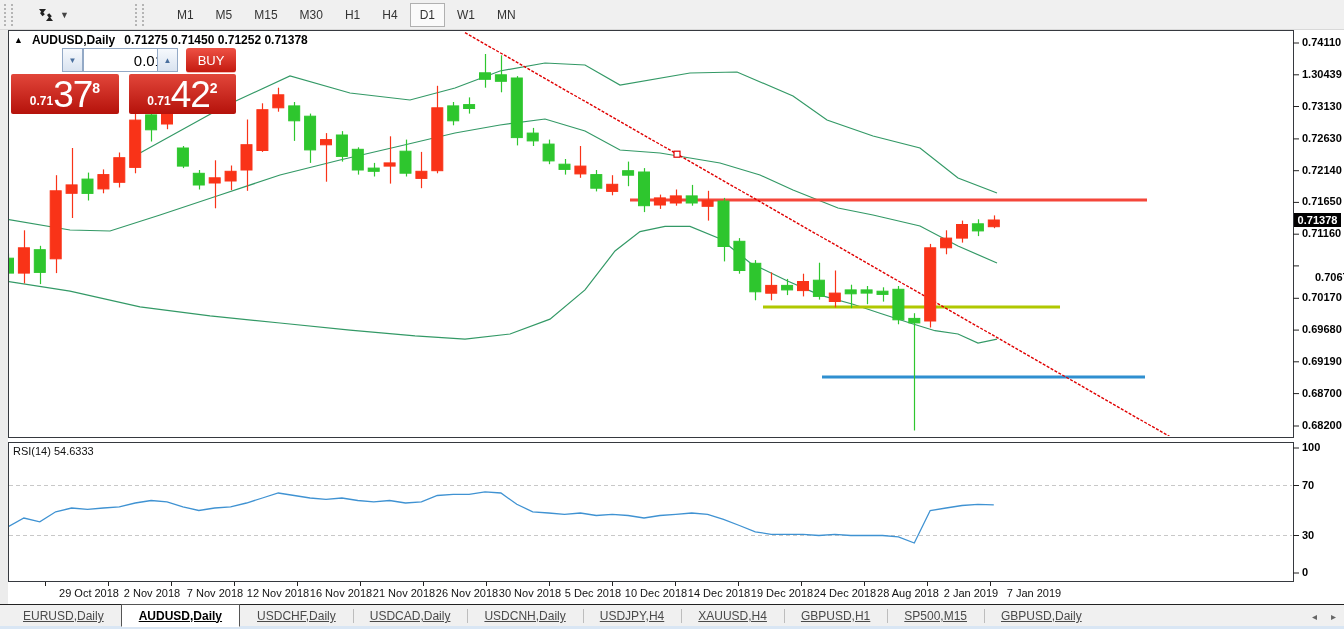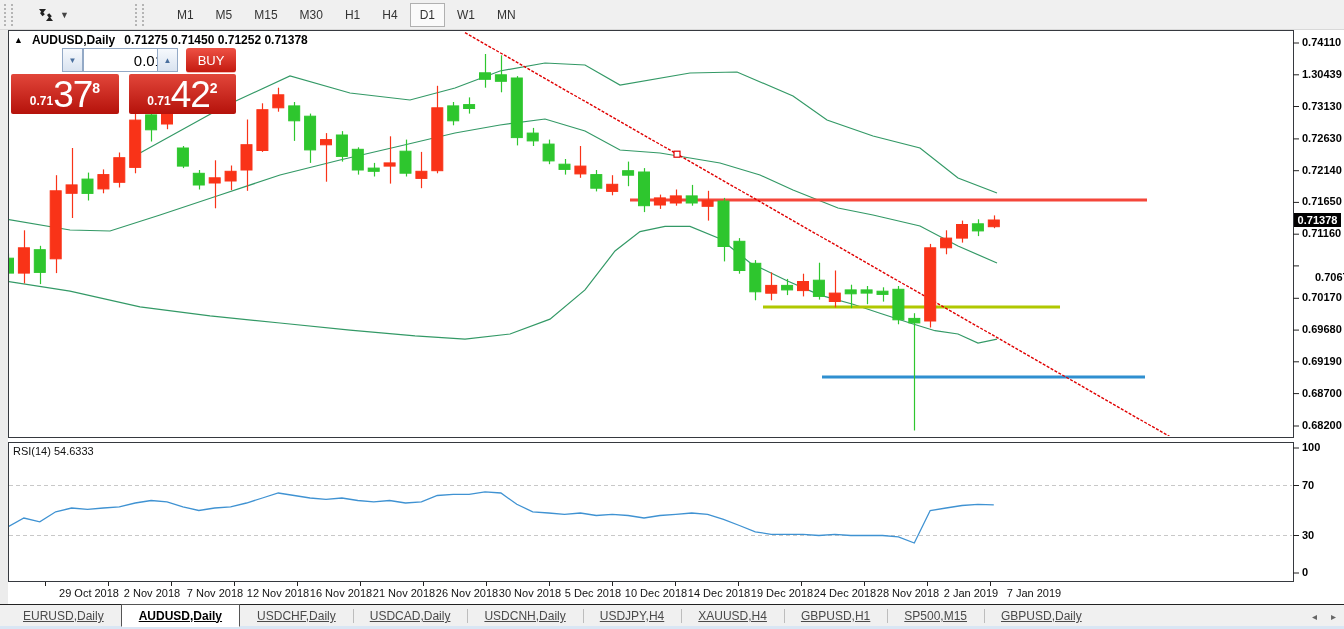--- a/index.html
+++ b/index.html
@@ -354,21 +354,21 @@
     <div class="date-label" style="left: 234px;">12 Nov 2018</div>
     <div class="date-label" style="left: 297px;">16 Nov 2018</div>
     <div class="date-label" style="left: 360px;">21 Nov 2018</div>
     <div class="date-label" style="left: 423px;">26 Nov 2018</div>
     <div class="date-label" style="left: 486px;">30 Nov 2018</div>
     <div class="date-label" style="left: 549px;">5 Dec 2018</div>
     <div class="date-label" style="left: 612px;">10 Dec 2018</div>
     <div class="date-label" style="left: 675px;">14 Dec 2018</div>
     <div class="date-label" style="left: 738px;">19 Dec 2018</div>
     <div class="date-label" style="left: 801px;">24 Dec 2018</div>
-    <div class="date-label" style="left: 864px;">28 Nov 2018</div>
+    <div class="date-label" style="left: 864px;">28 Aug 2018</div>
     <div class="date-label" style="left: 927px;">2 Jan 2019</div>
     <div class="date-label" style="left: 990px;">7 Jan 2019</div>
   </div>
 
 <div class="tabbar" id="tabbar">
     <div class="tab">EURUSD,Daily</div>
     <div class="tab active">AUDUSD,Daily</div>
     <div class="tab">USDCHF,Daily</div>
     <div class="tab">USDCAD,Daily</div>
     <div class="tab">USDCNH,Daily</div>

